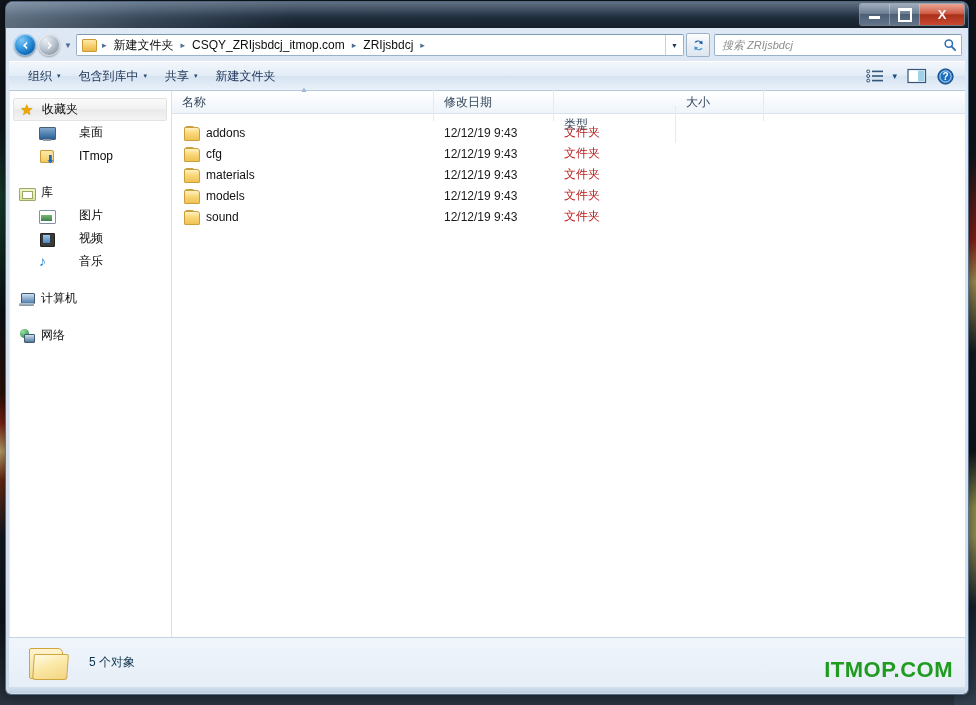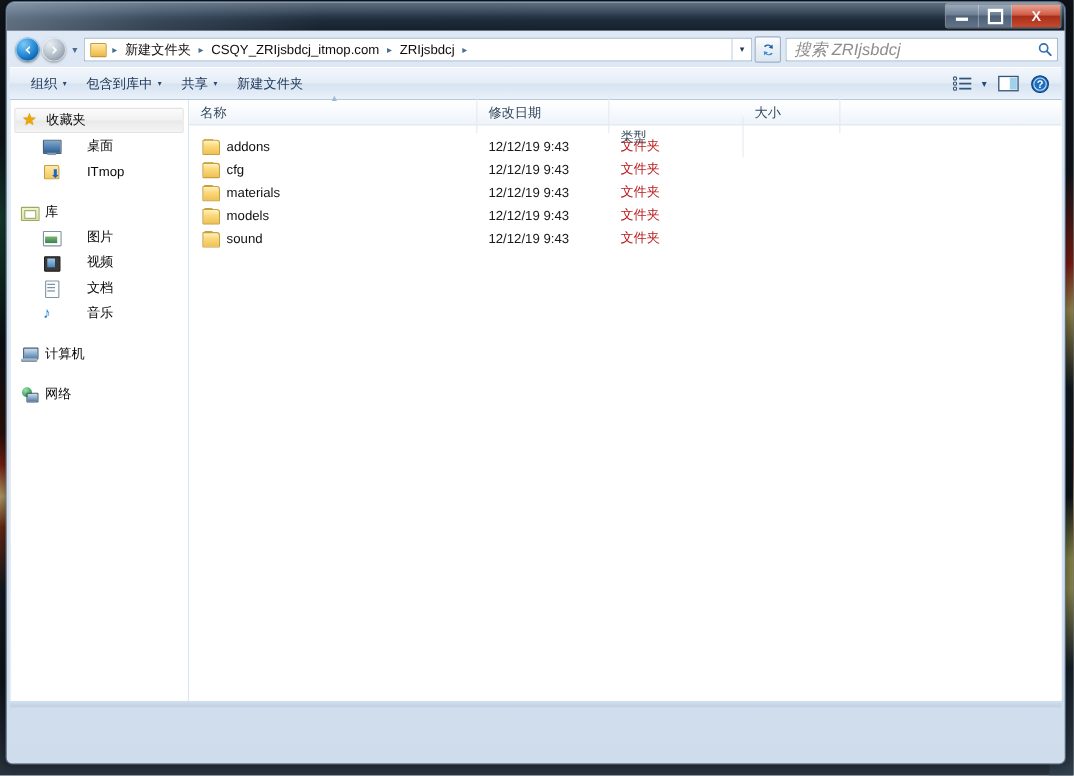--- a/index.html
+++ b/index.html
@@ -195,21 +195,21 @@
     background: #fff;
     border: 1px solid #9bb3c9;
     border-top-color: #7e9ab3;
     border-radius: 2px;
     display: flex; align-items: center;
     padding: 0 4px 0 7px;
     box-sizing: border-box;
   }
   #searchph {
     flex: 1;
-    font-size: 15px;
+    font-size: 11px;
     font-style: italic;
     color: #8d8d8d;
     white-space: nowrap;
     overflow: hidden;
   }
 
   
   #cmdbar {
     height: 30px;
     margin: 1px 3px 0 3px;
@@ -649,27 +649,20 @@
         <span>图片</span>
       </div>
       <div class="nav-row child">
         <span class="nav-icon ic-video">
             <i></i>
             <b></b>
           </span>
         <span>视频</span>
       </div>
       <div class="nav-row child">
-        <span class="nav-icon ic-doc">
-            <i></i>
-            <b></b>
-          </span>
-        <span>文档</span>
-      </div>
-      <div class="nav-row child">
         <span class="nav-icon ic-music">♪</span>
         <span>音乐</span>
       </div>
 
       <div class="nav-gap"></div>
 
       <div class="nav-row top">
         <span class="nav-icon ic-comp">
             <i></i>
             <b></b>
@@ -770,15 +763,23 @@
           <span>sound</span>
         </div>
         <div class="cell date">12/12/19 9:43</div>
         <div class="cell type">文件夹</div>
         <div class="cell size"></div>
       </div>
 
     </div>
   </div>
 
+  <div id="statusbar">
+    <div id="bigfolder">
+      <div class="back"></div>
+      <div class="front"></div>
+    </div>
+    <div id="statustext">5 个对象</div>
+    <div id="watermark">ITMOP.COM</div>
+  </div>
 
   <div id="bottomedge"></div>
 </div>
 
 </body></html>

